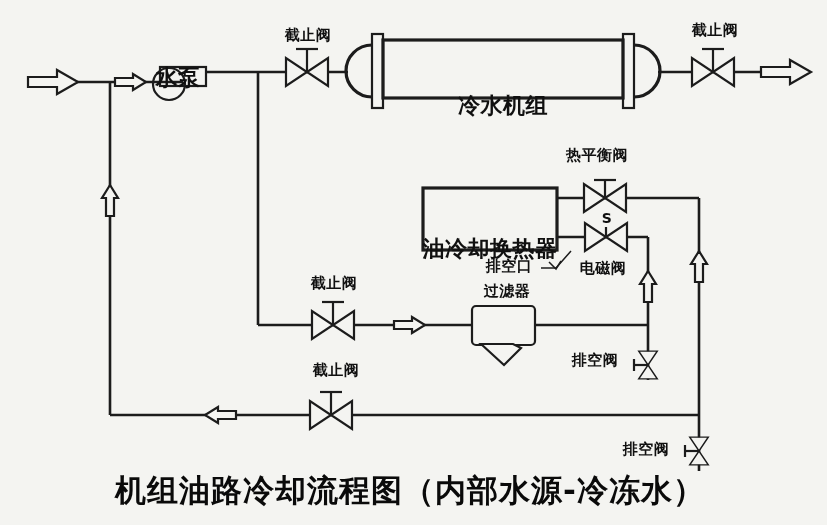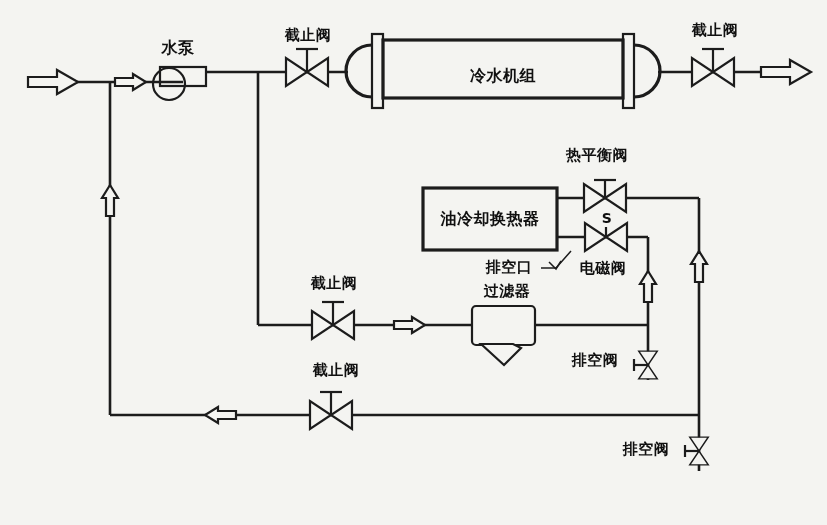--- a/index.html
+++ b/index.html
@@ -7,21 +7,21 @@
     position:relative;width:827px;height:525px;
     background:#f4f4f1;overflow:hidden;
     font-family:"DejaVu Sans",sans-serif;
   }
   #stage svg{position:absolute;left:0;top:0;}
   .lbl{
     position:absolute;transform:translate(-50%,-50%);
     white-space:nowrap;color:#101010;font-weight:700;
     font-size:15px;line-height:1.05;letter-spacing:0.5px;
   }
-  .lbl-lg{font-size:16px;}
+  .lbl-lg{font-size:22px;margin-top:30px;}
   .lbl-sm{font-size:14px;}
   #title{
     position:absolute;left:50px;top:470px;width:720px;
     text-align:center;font-size:31px;font-weight:700;
     color:#0a0a0a;letter-spacing:1px;
   }
   .pipe{stroke:#1c1c1c;stroke-width:2.6;fill:none;}
   .thick{stroke:#1c1c1c;stroke-width:3.2;fill:none;}
   .sym{stroke:#1c1c1c;stroke-width:2.2;fill:#f4f4f1;}
   .stem{stroke:#1c1c1c;stroke-width:2.2;fill:none;}
@@ -139,21 +139,22 @@
     </g>
   </svg>
 
   <div class="lbl lbl-lg" style="left:178px;top:48px;">水泵</div>
   <div class="lbl" style="left:308px;top:36px;">截止阀</div>
   <div class="lbl lbl-lg" style="left:503px;top:76px;">冷水机组</div>
   <div class="lbl" style="left:715px;top:31px;">截止阀</div>
   <div class="lbl" style="left:597px;top:156px;">热平衡阀</div>
   <div class="lbl lbl-lg" style="left:490px;top:219px;">油冷却换热器</div>
   <div class="lbl lbl-sm" style="left:607px;top:218px;">S</div>
-  <div class="lbl" style="left:509px;top:268px;">排空口</div>
+  <div class="lbl" style="left:509px;top:268px;font-family:Liberation Mono, monospace;">排空口</div>
   <div class="lbl" style="left:603px;top:269px;">电磁阀</div>
   <div class="lbl" style="left:507px;top:292px;">过滤器</div>
   <div class="lbl" style="left:334px;top:284px;">截止阀</div>
   <div class="lbl" style="left:336px;top:371px;">截止阀</div>
   <div class="lbl" style="left:595px;top:361px;">排空阀</div>
   <div class="lbl" style="left:646px;top:450px;">排空阀</div>
 
+  <div id="title">机组油路冷却流程图（内部水源-冷冻水）</div>
 </div>
 
 </body></html>

